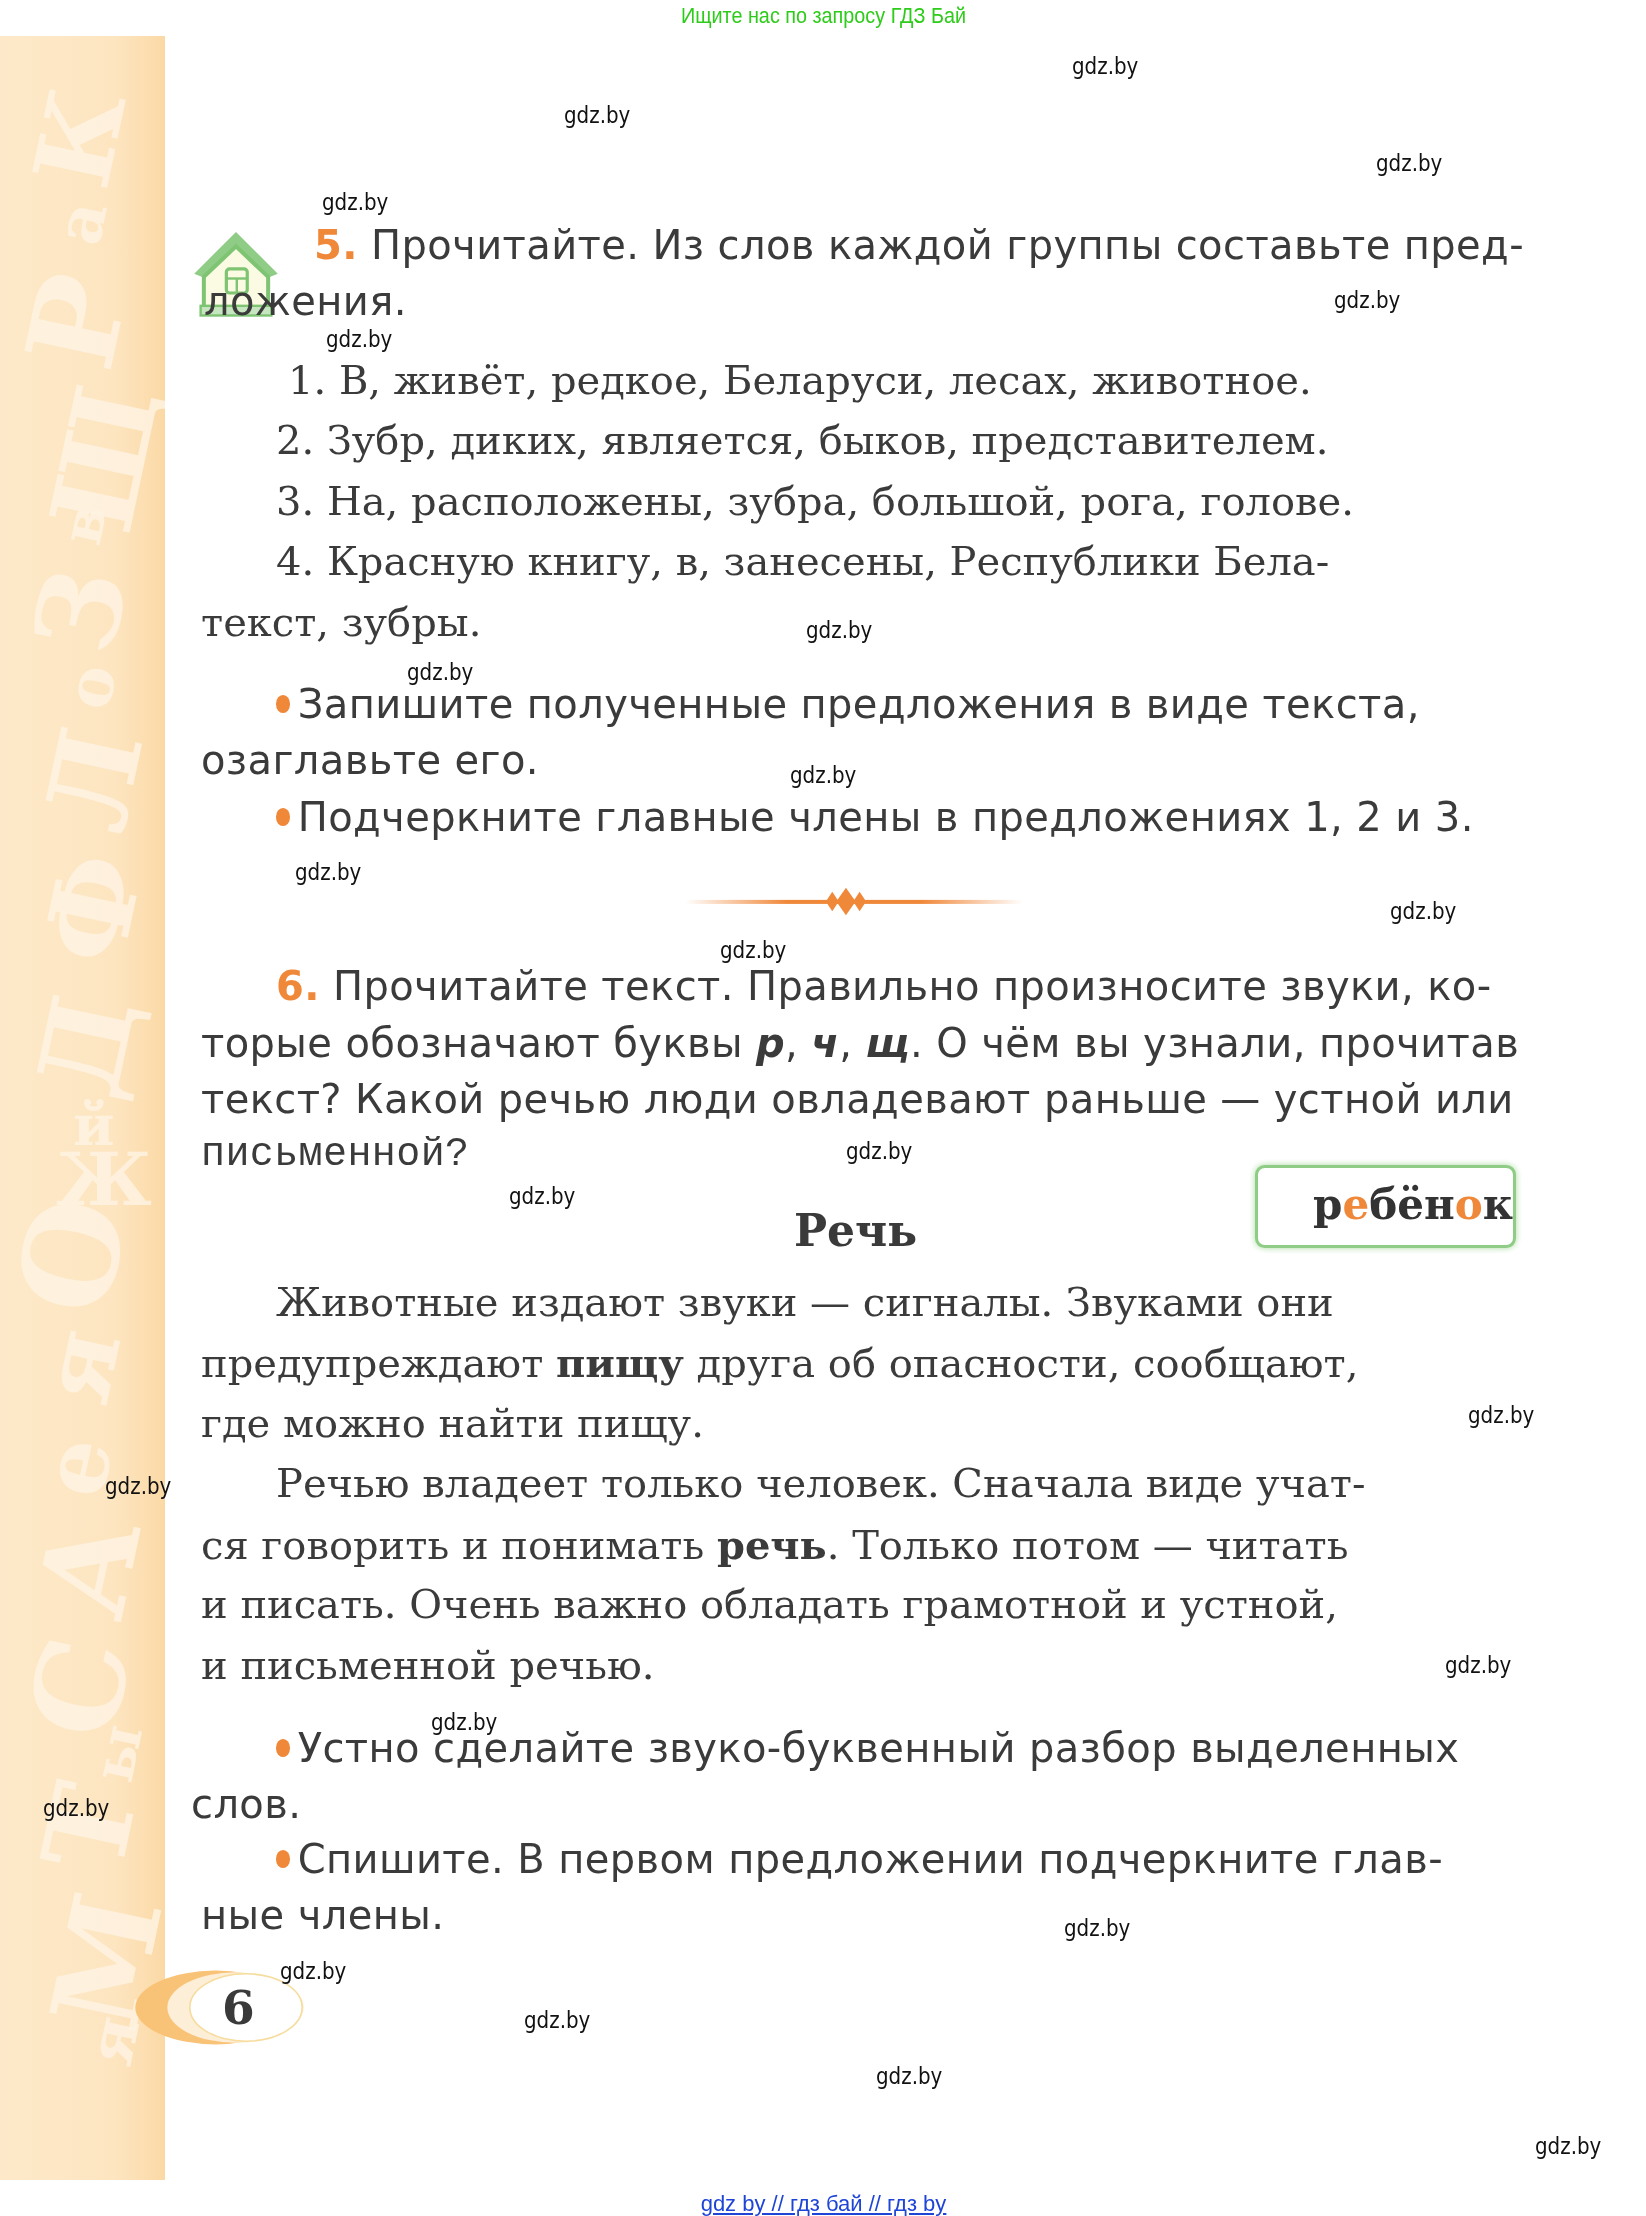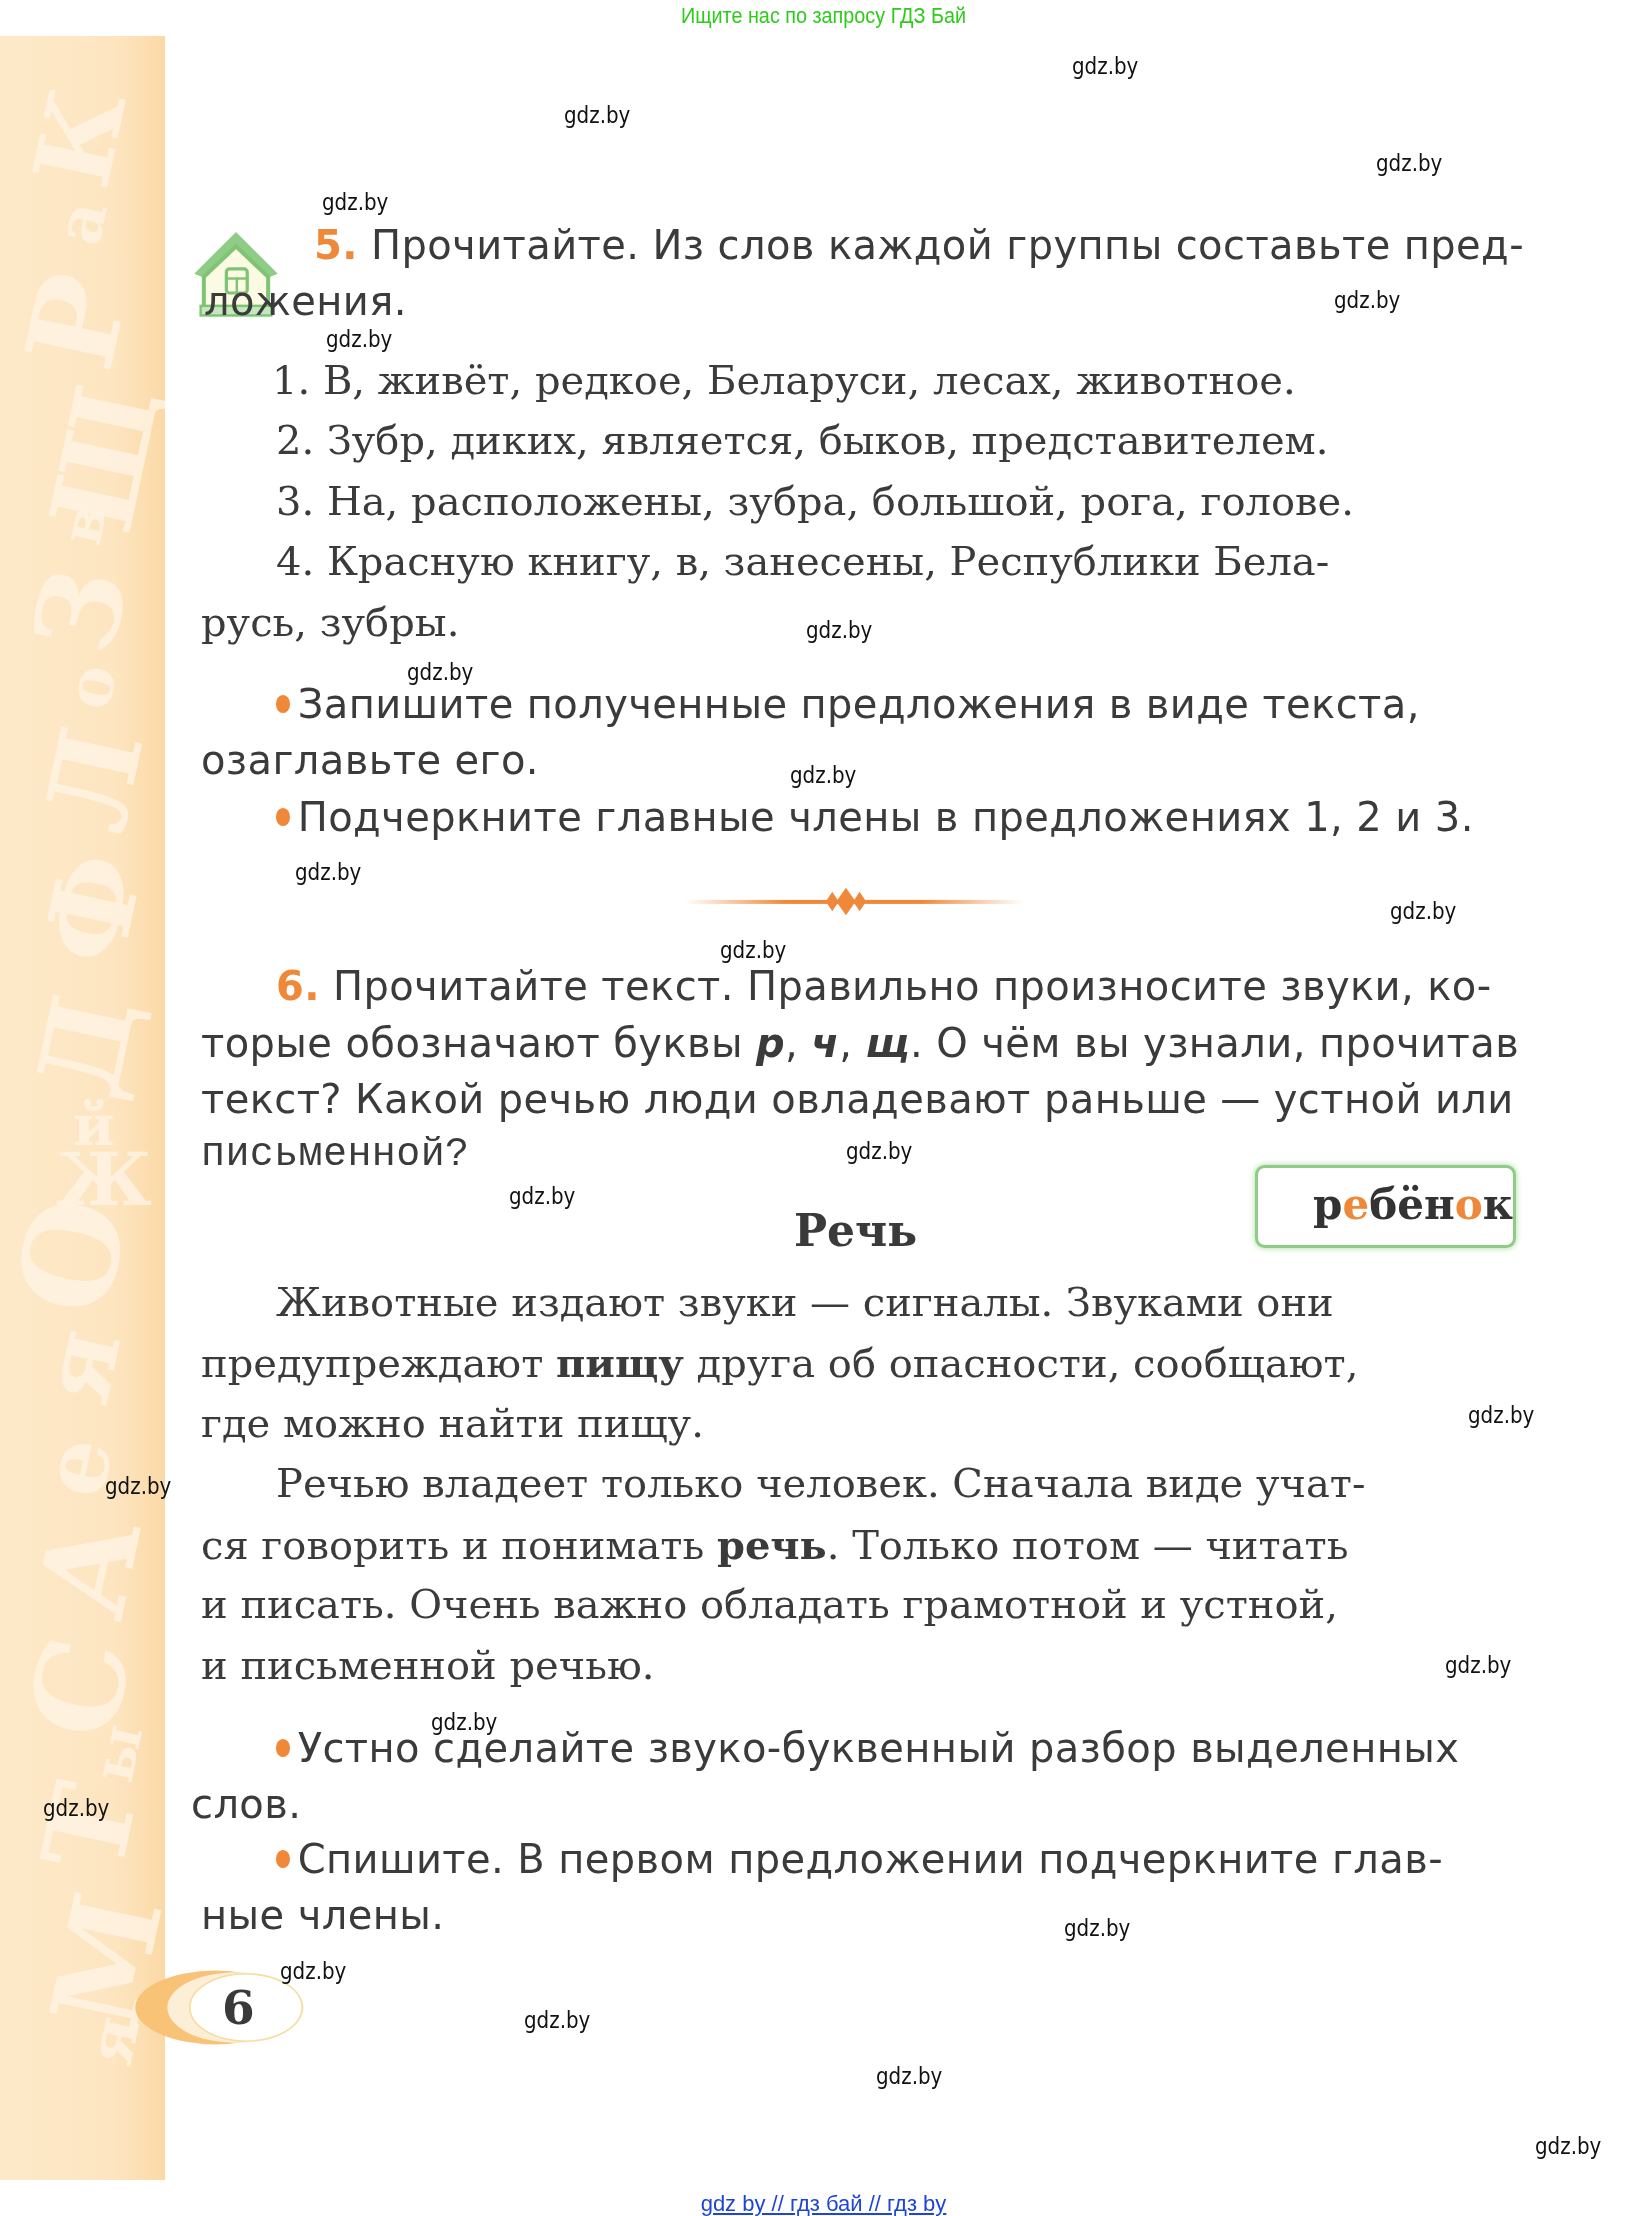--- a/index.html
+++ b/index.html
@@ -68,25 +68,25 @@
     <rect x="12" y="98" width="88" height="12" fill="#c6e6bf" stroke="#7ec473" stroke-width="3"></rect>
   </svg>
 </div>
 
 <div class="abs sans line" style="left:314px;top:222px;">
   <span class="num-orange">5.</span>
   <span>Прочитайте. Из слов каждой группы составьте пред-</span>
 </div>
 <div class="abs sans line" style="left:204px;top:278px;">ложения.</div>
 
-<div class="abs serif line" style="left:272px;top:357px;">1. В, живёт, редкое, Беларуси, лесах, животное.</div>
+<div class="abs serif line" style="left:288px;top:357px;">1. В, живёт, редкое, Беларуси, лесах, животное.</div>
 <div class="abs serif line" style="left:276px;top:417px;">2. Зубр, диких, является, быков, представителем.</div>
 <div class="abs serif line" style="left:276px;top:478px;">3. На, расположены, зубра, большой, рога, голове.</div>
 <div class="abs serif line" style="left:276px;top:538px;">4. Красную книгу, в, занесены, Республики Бела-</div>
-<div class="abs serif line" style="left:201px;top:599px;">русь, зубры.</div>
+<div class="abs serif line" style="left:201px;top:599px;">текст, зубры.</div>
 
 <div class="abs sans line" style="left:276px;top:681px;">
   <span class="bullet"></span><span>Запишите полученные предложения в виде текста,</span>
 </div>
 <div class="abs sans line" style="left:201px;top:737px;">озаглавьте его.</div>
 <div class="abs sans line" style="left:276px;top:794px;">
   <span class="bullet"></span><span>Подчеркните главные члены в предложениях 1, 2 и 3.</span>
 </div>
 
 <div class="abs divider">

